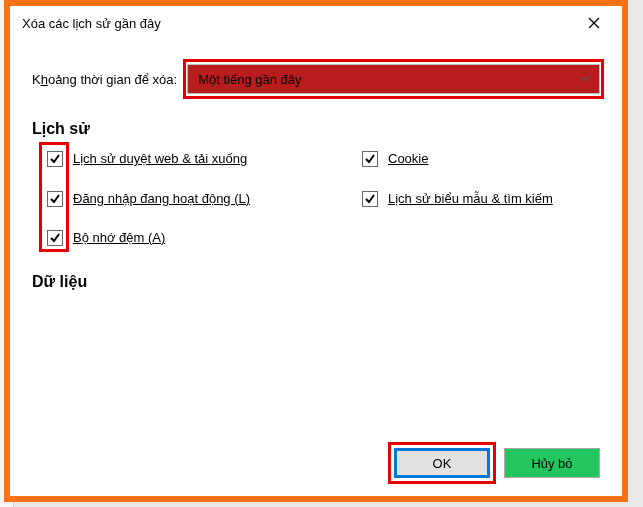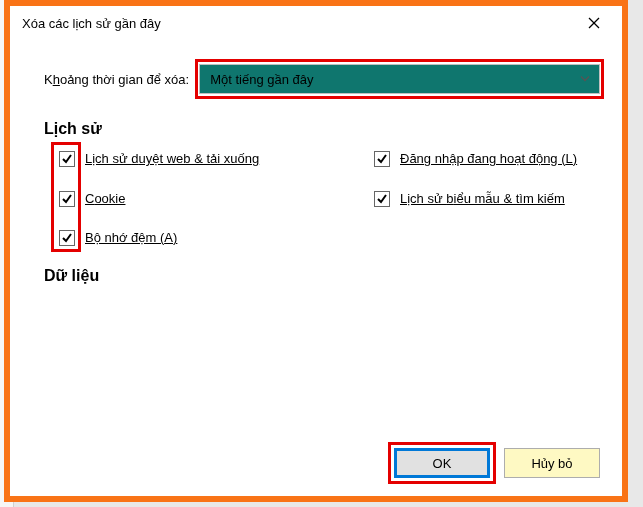--- a/index.html
+++ b/index.html
@@ -43,21 +43,21 @@
     border: none;
     cursor: pointer;
   }
   .close-x {
     width: 12px;
     height: 12px;
     stroke: #000;
     stroke-width: 1.2;
   }
   .content {
-    padding: 10px 22px 18px 34px;
+    padding: 10px 22px 18px 22px;
   }
   .row-range {
     display: flex;
     align-items: center;
     gap: 10px;
     margin-top: 14px;
     margin-bottom: 26px;
   }
   .range-label {
     color: #000;
@@ -65,21 +65,21 @@
   }
   .range-label .ul { text-decoration: underline; }
   .select-wrap {
     flex: 1;
     position: relative;
   }
   .select-box {
     width: 100%;
     height: 30px;
     border: 1px solid #bfbfbf;
-    background: #0f766e;
+    background: #b91c1c;
     display: flex;
     align-items: center;
     padding: 0 28px 0 10px;
     font-size: 13px;
     color: #000;
     cursor: pointer;
   }
   .select-chevron {
     position: absolute;
     right: 10px;
@@ -140,21 +140,21 @@
     position: absolute;
     right: 22px;
     bottom: 18px;
     display: flex;
     gap: 14px;
   }
   .btn {
     min-width: 96px;
     height: 30px;
     border: 1px solid #adadad;
-    background: #fef9c3;
+    background: #22c55e;
     font-size: 13px;
     color: #000;
     cursor: pointer;
     display:flex;
     align-items:center;
     justify-content:center;
   }
   .btn.primary {
     background: #e1e1e1;
     outline: 2px solid #0078d7;
@@ -222,49 +222,49 @@
             </svg>
           </div>
           <span class="cb-label"><span>Lịch sử </span><span class="ul">d</span><span>uyệt web &amp; tải xuống</span></span>
         </div>
         <div class="cb-item">
           <div class="cb-box checked">
             <svg viewBox="0 0 12 12">
               <polyline points="2,6 5,9 10,2"></polyline>
             </svg>
           </div>
+          <span class="cb-label"><span></span><span class="ul">C</span><span>ookie</span></span>
+        </div>
+        <div class="cb-item">
+          <div class="cb-box checked">
+            <svg viewBox="0 0 12 12">
+              <polyline points="2,6 5,9 10,2"></polyline>
+            </svg>
+          </div>
           <span class="cb-label"><span>Đăng nhập đang hoạt động (</span><span class="ul">L</span><span>)</span></span>
         </div>
         <div class="cb-item">
           <div class="cb-box checked">
             <svg viewBox="0 0 12 12">
               <polyline points="2,6 5,9 10,2"></polyline>
             </svg>
           </div>
-          <span class="cb-label"><span></span><span class="ul">C</span><span>ookie</span></span>
-        </div>
-        <div class="cb-item">
-          <div class="cb-box checked">
-            <svg viewBox="0 0 12 12">
-              <polyline points="2,6 5,9 10,2"></polyline>
-            </svg>
-          </div>
           <span class="cb-label"><span>Lịch sử </span><span class="ul">b</span><span>iểu mẫu &amp; tìm kiếm</span></span>
         </div>
         <div class="cb-item">
           <div class="cb-box checked">
             <svg viewBox="0 0 12 12">
               <polyline points="2,6 5,9 10,2"></polyline>
             </svg>
           </div>
           <span class="cb-label"><span>Bộ nhớ đệm (</span><span class="ul">A</span><span>)</span></span>
         </div>
       </div>
 
-    <div class="section-title" style="margin-top:20px;">Dữ liệu</div>
+    <div class="section-title" style="margin-top:26px;">Dữ liệu</div>
 
 
   </div>
 
   <div class="buttons">
     <div class="ok-wrap">
       <div class="btn primary">OK</div>
       <div class="hl-ok"></div>
     </div>
     <div class="btn">Hủy bỏ</div>

